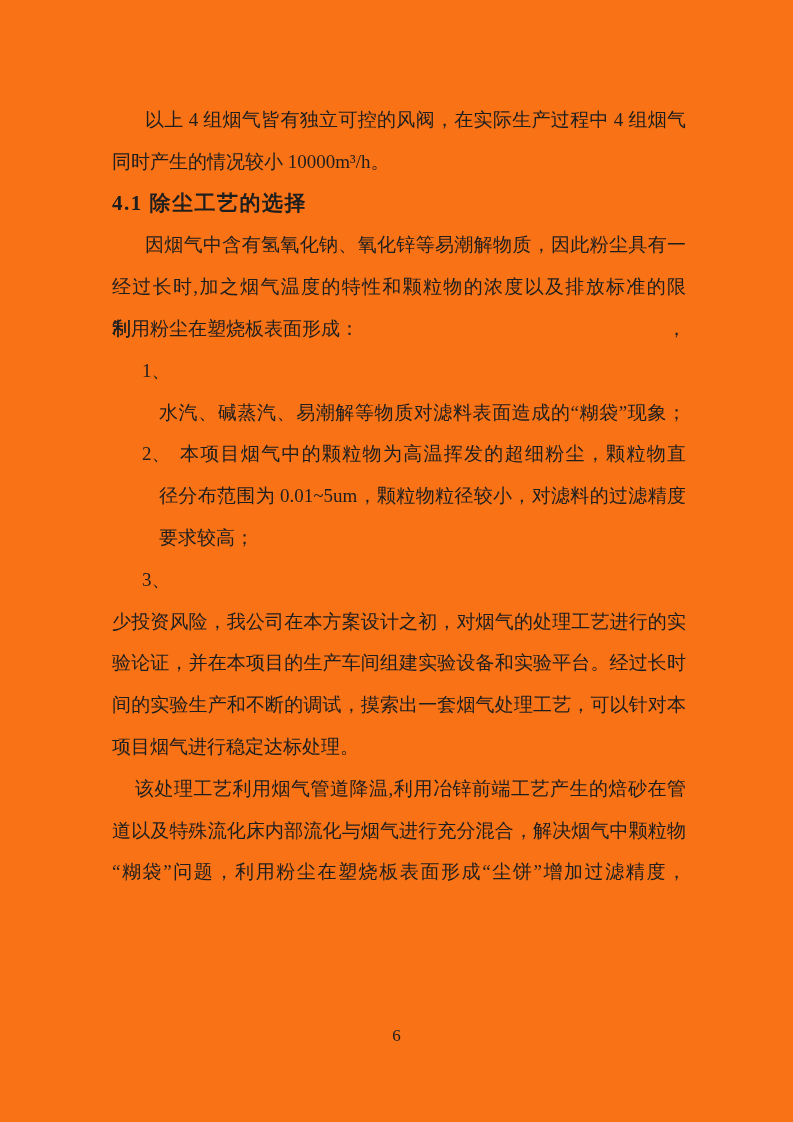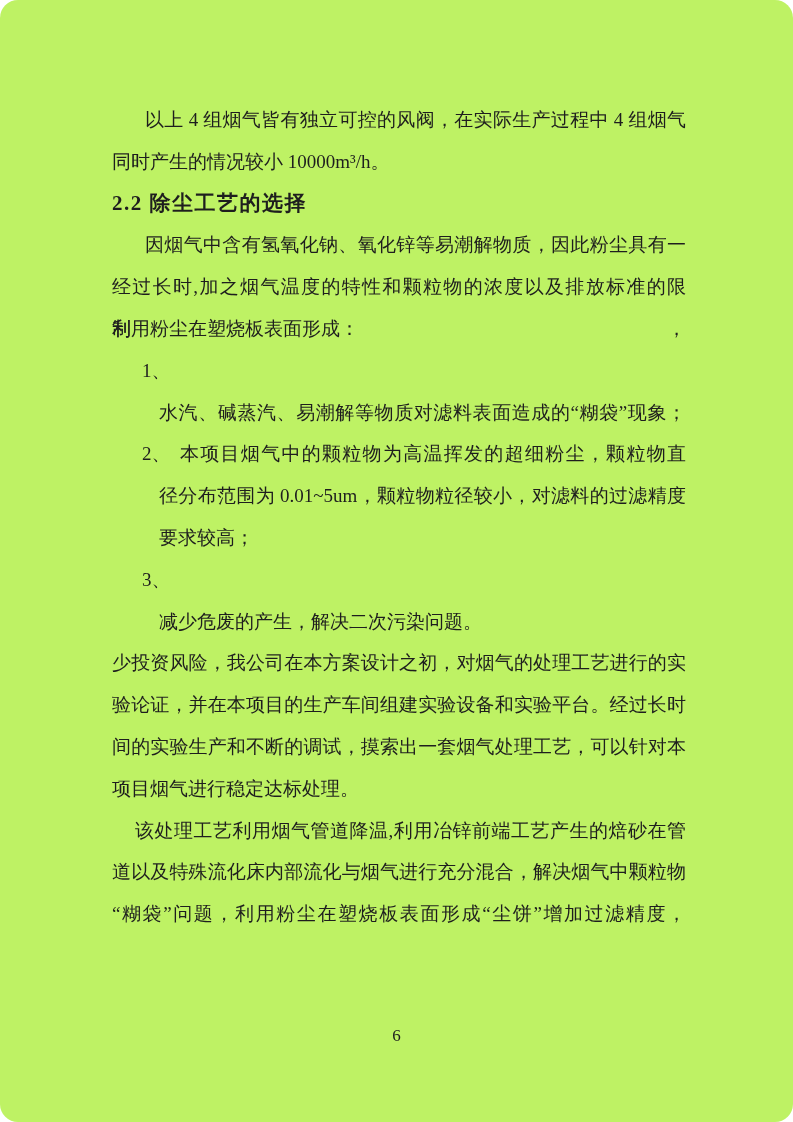--- a/index.html
+++ b/index.html
@@ -4,25 +4,24 @@
 <style>
   html, body {
     margin: 0;
     padding: 0;
     background: #ffffff;
   }
   .page {
     position: relative;
     width: 793px;
     height: 1122px;
-    background: #bef264;
+    background: #f97316;
     overflow: hidden;
     font-family: "Liberation Serif", "DejaVu Serif", serif;
     color: #1e1e1e;
-    border-radius: 18px;
   }
   .content {
     position: absolute;
     left: 112px;
     top: 99px;
     width: 574px;
   }
   .line {
     height: 41.8px;
     line-height: 41.8px;
@@ -72,42 +71,41 @@
 </style>
 </head>
 <body>
 
 <div class="page">
   <div class="content">
 
     <div class="line j ind2">以上 4 组烟气皆有独立可控的风阀，在实际生产过程中 4 组烟气</div>
     <div class="line">同时产生的情况较小 10000m³/h。</div>
 
-    <div class="line heading">2.2 除尘工艺的选择</div>
+    <div class="line heading">4.1 除尘工艺的选择</div>
 
     <div class="line j ind2">因烟气中含有氢氧化钠、氧化锌等易潮解物质，因此粉尘具有一</div>
     <div class="line j">经过长时,加之烟气温度的特性和颗粒物的浓度以及排放标准的限制，</div>
     <div class="line">利用粉尘在塑烧板表面形成：</div>
 
     <div class="line list-first">
       <span class="num">1、</span>
     </div>
     <div class="line j list-cont">水汽、碱蒸汽、易潮解等物质对滤料表面造成的“糊袋”现象；</div>
 
     <div class="line list-first">
       <span class="num">2、</span>
       <span class="txt">本项目烟气中的颗粒物为高温挥发的超细粉尘，颗粒物直</span>
     </div>
     <div class="line j list-cont">径分布范围为 0.01~5um，颗粒物粒径较小，对滤料的过滤精度</div>
     <div class="line list-cont">要求较高；</div>
 
     <div class="line list-first">
       <span class="num">3、</span>
     </div>
-    <div class="line list-cont">减少危废的产生，解决二次污染问题。</div>
 
     <div class="line j">少投资风险，我公司在本方案设计之初，对烟气的处理工艺进行的实</div>
     <div class="line j">验论证，并在本项目的生产车间组建实验设备和实验平台。经过长时</div>
     <div class="line j">间的实验生产和不断的调试，摸索出一套烟气处理工艺，可以针对本</div>
     <div class="line">项目烟气进行稳定达标处理。</div>
 
     <div class="line j ind1">该处理工艺利用烟气管道降温,利用冶锌前端工艺产生的焙砂在管</div>
     <div class="line j">道以及特殊流化床内部流化与烟气进行充分混合，解决烟气中颗粒物</div>
     <div class="line j">“糊袋”问题，利用粉尘在塑烧板表面形成“尘饼”增加过滤精度，</div>
 

